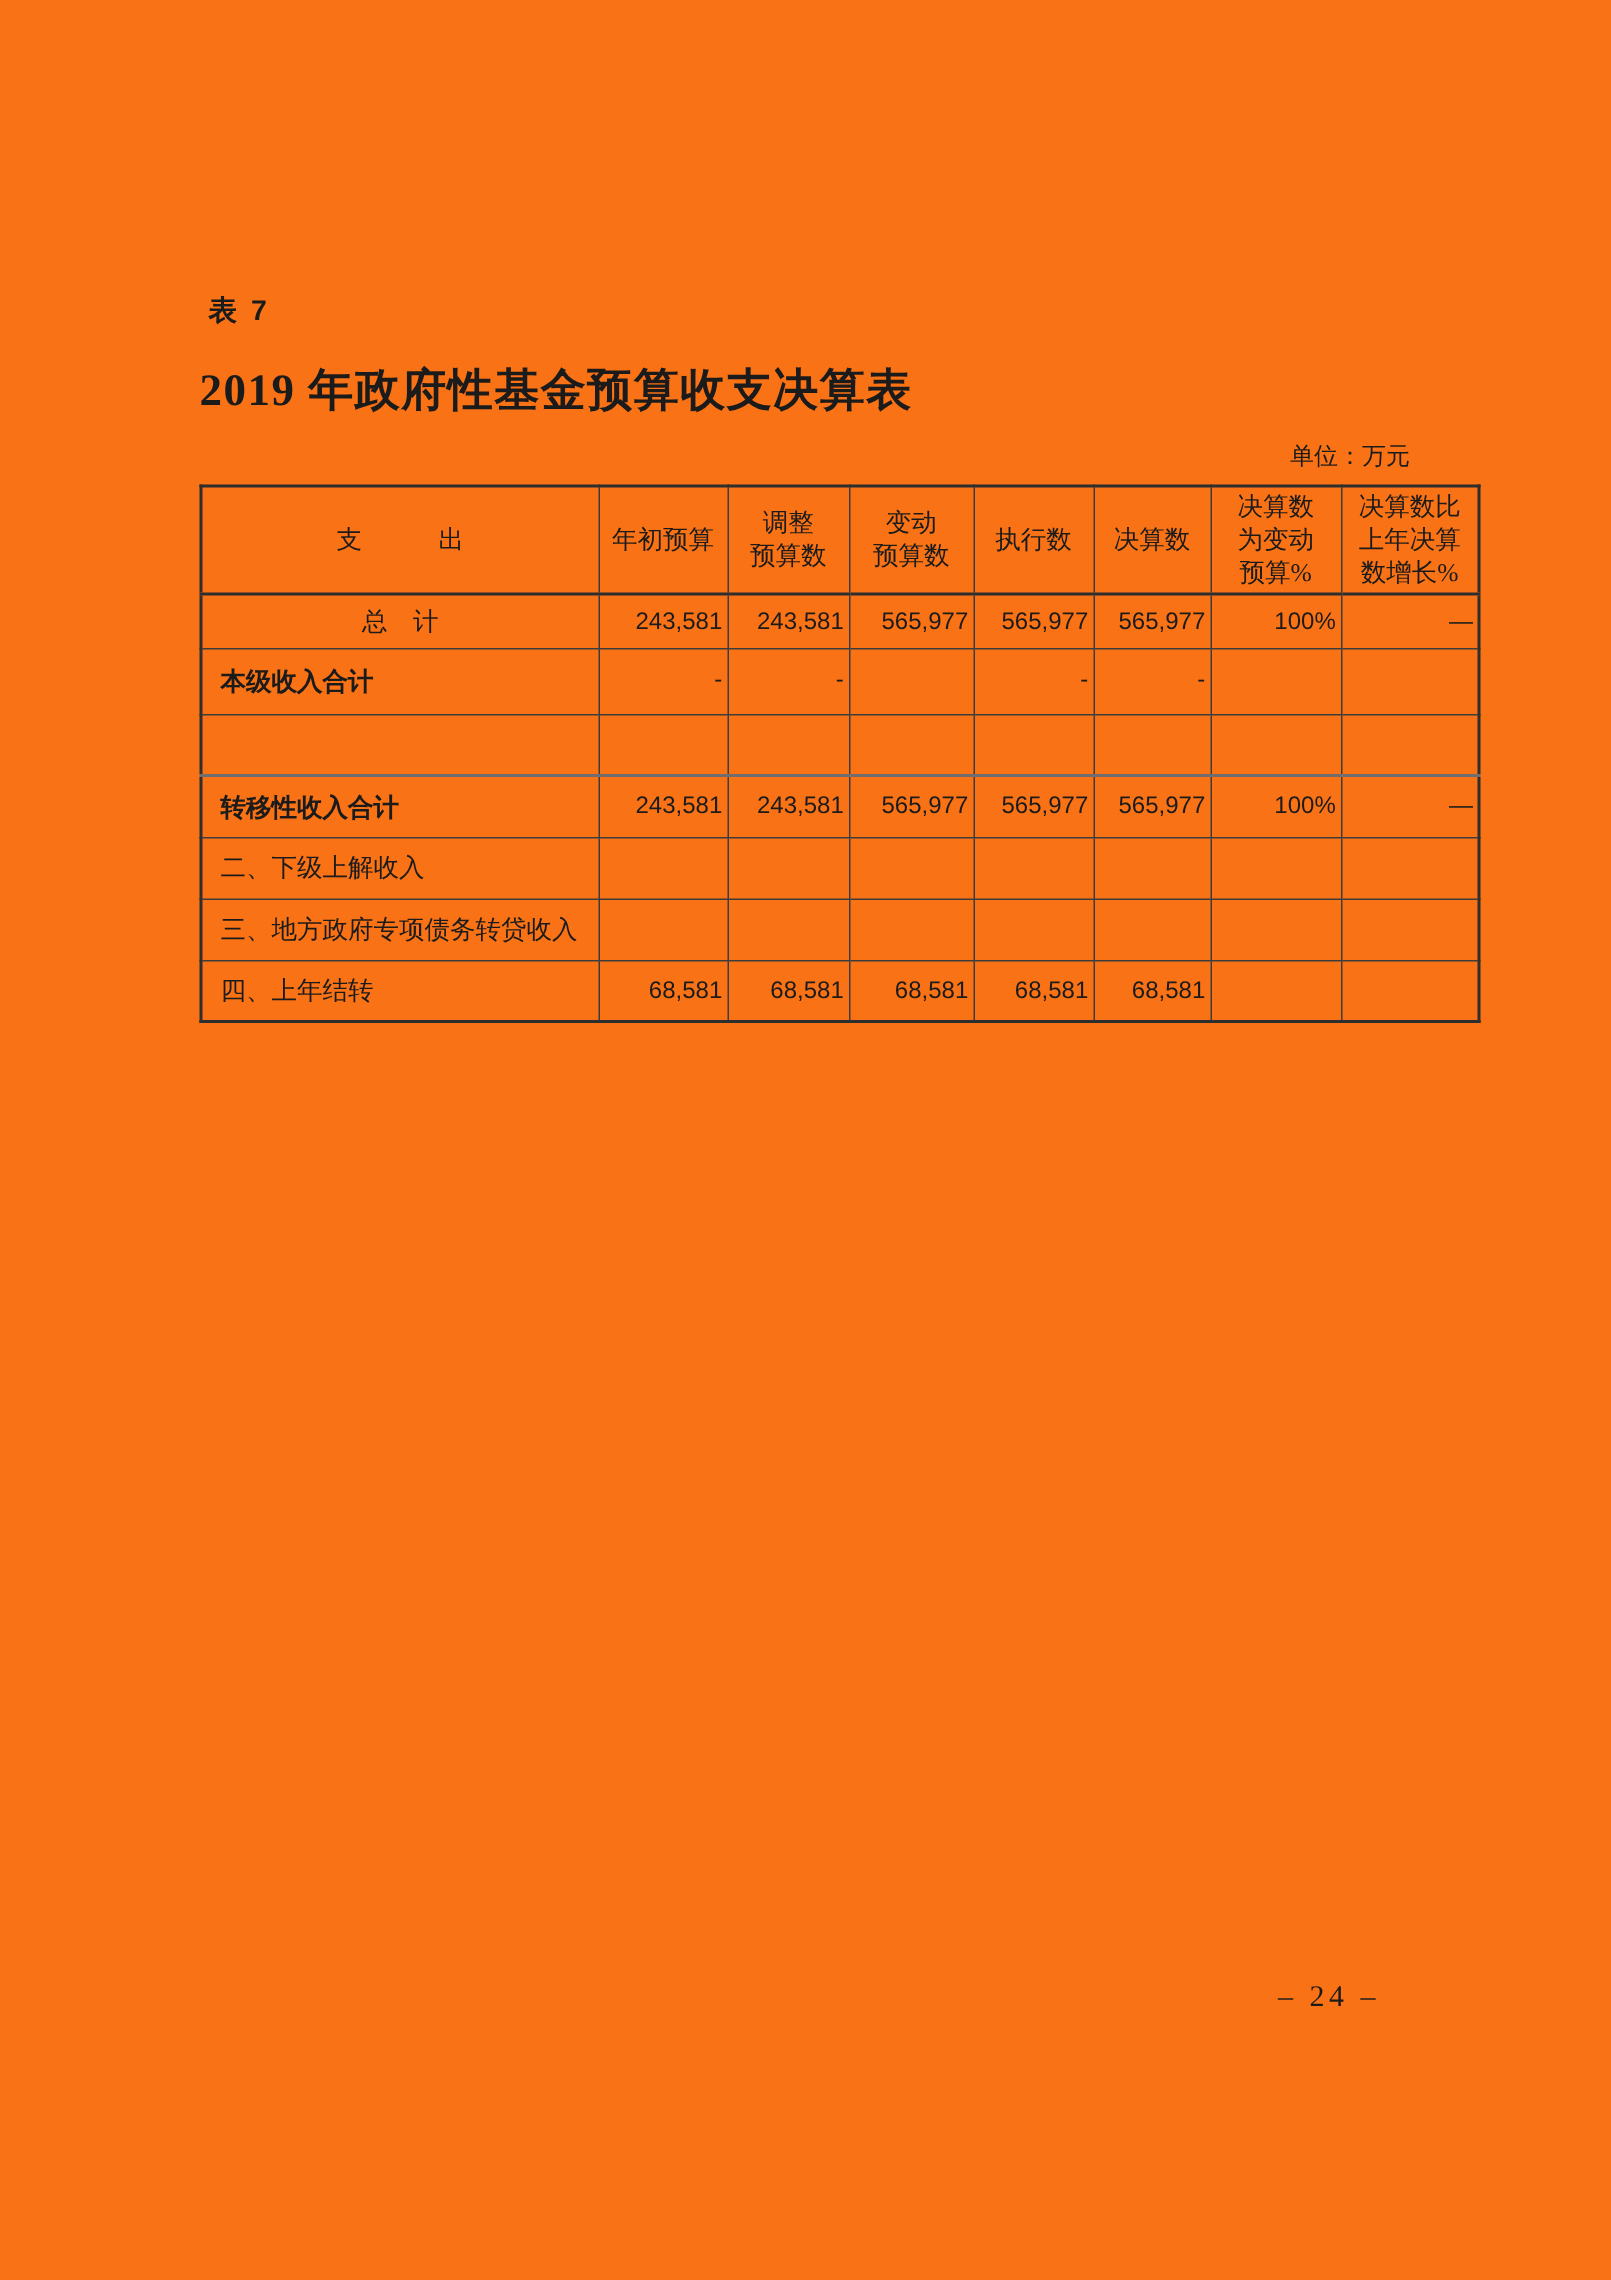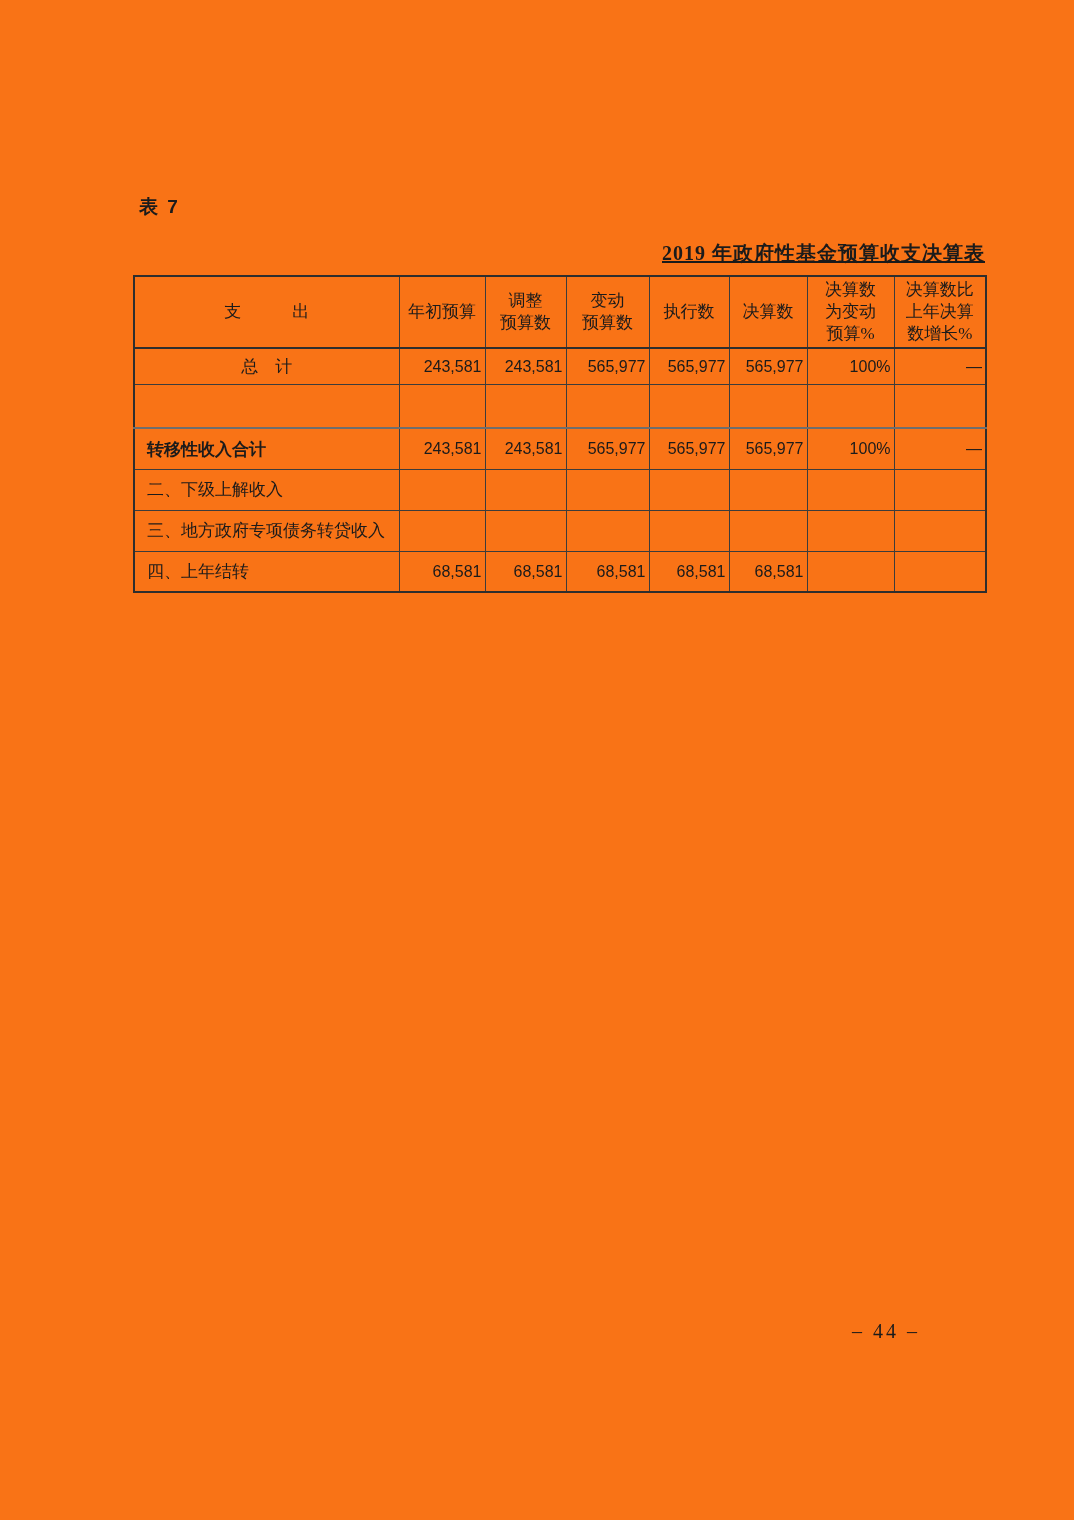--- a/index.html
+++ b/index.html
@@ -14,25 +14,24 @@
 
   .table-label {
     position: absolute; left: 139px; top: 194px;
     font-family: "Liberation Sans", "DejaVu Sans", sans-serif;
     font-weight: bold; font-size: 19px; letter-spacing: 2px;
   }
 
   .content-band { position: absolute; left: 133px; top: 240px; width: 852px; }
 
   .doc-title {
-    text-align: right;
-    font-size: 20px; font-weight: bold;
+    text-align: left;
+    font-size: 30px; font-weight: bold;
     letter-spacing: 1px;
     font-family: "Liberation Serif", "DejaVu Serif", serif;
-    text-decoration: underline;
   }
 
   .unit-note {
     margin-top: 13px;
     text-align: right;
     padding-right: 45px;
     font-size: 16px;
   }
 
   table.budget-table {
@@ -90,20 +89,21 @@
 </style>
 </head>
 <body>
 
 <div class="doc-page">
 
   <div class="table-label">表 7</div>
 
   <div class="content-band">
     <div class="doc-title">2019 年政府性基金预算收支决算表</div>
+    <div class="unit-note">单位：万元</div>
 
     <table class="budget-table">
       <colgroup>
         <col style="width:265px">
           <col style="width:86px">
           <col style="width:81px">
           <col style="width:83px">
         <col style="width:80px">
           <col style="width:78px">
           <col style="width:87px">
@@ -131,20 +131,30 @@
           <tr>
             <td class="label center">总　计</td>
             <td class="num">243,581</td>
             <td class="num">243,581</td>
             <td class="num">565,977</td>
             <td class="num">565,977</td>
             <td class="num">565,977</td>
             <td class="num">100%</td>
             <td class="num">—</td>
           </tr>
+          <tr>
+            <td class="label bold">本级收入合计</td>
+            <td class="num">-</td>
+            <td class="num">-</td>
+            <td class="num"></td>
+            <td class="num">-</td>
+            <td class="num">-</td>
+            <td class="num"></td>
+            <td class="num"></td>
+          </tr>
           <tr class="sep-bottom">
             <td class="label"></td>
             <td class="num"></td>
             <td class="num"></td>
             <td class="num"></td>
             <td class="num"></td>
             <td class="num"></td>
             <td class="num"></td>
             <td class="num"></td>
           </tr>
@@ -185,15 +195,15 @@
             <td class="num">68,581</td>
             <td class="num">68,581</td>
             <td class="num">68,581</td>
             <td class="num"></td>
             <td class="num"></td>
           </tr>
         </tbody>
     </table>
   </div>
 
-  <div class="page-number">– 44 –</div>
+  <div class="page-number">– 24 –</div>
 
 </div>
 
 </body></html>

